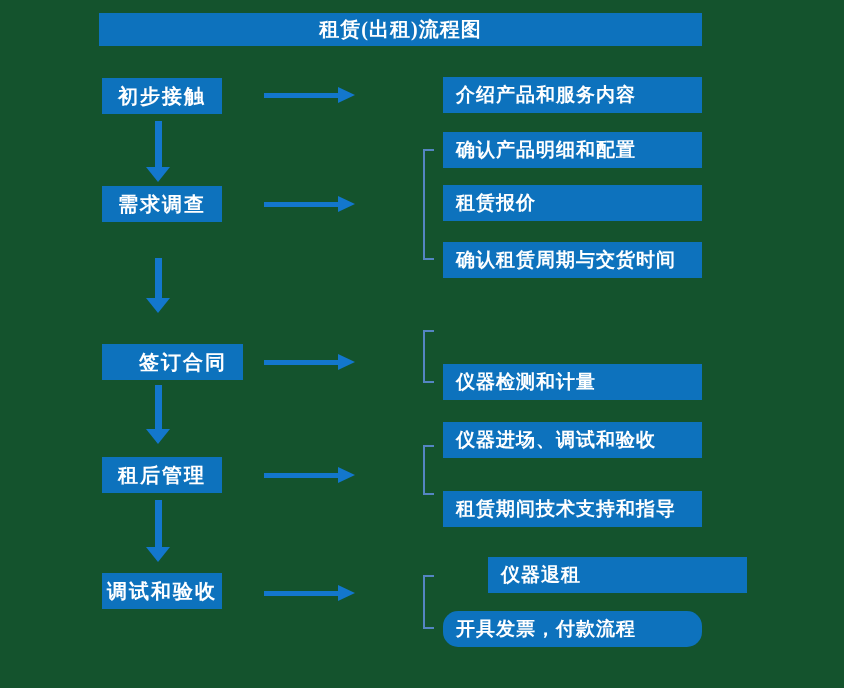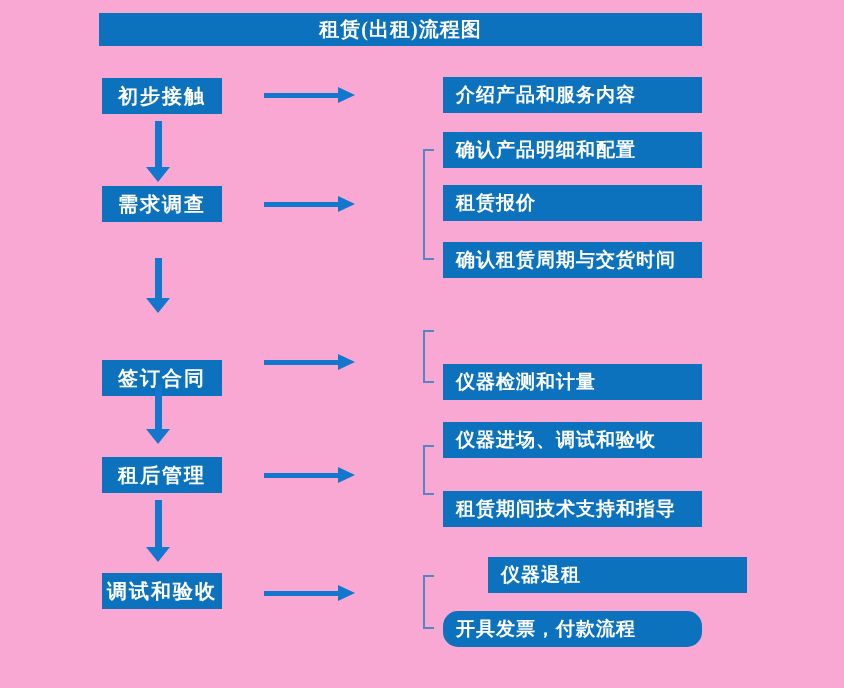--- a/index.html
+++ b/index.html
@@ -1,19 +1,19 @@
 <!DOCTYPE html>
 <html style="--box-blue: #0d72bd; --arrow-blue: #1377cd; --bracket-blue: #5585c2; --text-white: #ffffff; --background: #ffffff;"><head>
 <meta charset="utf-8">
 <style>
   html,body{margin:0;padding:0;background:#ffffff;}
   .canvas{
     position:relative;
     width:844px;height:688px;
-    background:#f9a8d4;
+    background:#14532d;
     font-family:"Liberation Serif","DejaVu Serif",serif;
     overflow:hidden;
   }
   .title-bar{
     position:absolute;left:99px;top:13px;width:603px;height:33px;
     background:var(--box-blue,#0d72bd);
     color:#ffffff;font-weight:bold;font-size:20px;
     display:flex;align-items:center;justify-content:center;
     letter-spacing:1px;
   }
@@ -63,21 +63,21 @@
 </style>
 </head>
 <body>
 
 <div class="canvas">
 
   <div class="title-bar">租赁(出租)流程图</div>
 
   <div class="step-box" style="top:78px;text-align:center;">初步接触</div>
   <div class="step-box" style="top:186px;">需求调查</div>
-  <div class="step-box" style="top:360px;">签订合同</div>
+  <div class="step-box" style="top:344px;padding-left:21px;">签订合同</div>
   <div class="step-box" style="top:457px;">租后管理</div>
   <div class="step-box" style="top:573px;">调试和验收</div>
 
   <div class="v-arrow" style="top:121px;height:61px;">
     <span class="shaft" style="height:46px;"></span>
     <span class="head"></span>
   </div>
   <div class="v-arrow" style="top:258px;height:55px;">
     <span class="shaft" style="height:40px;"></span>
     <span class="head"></span>

